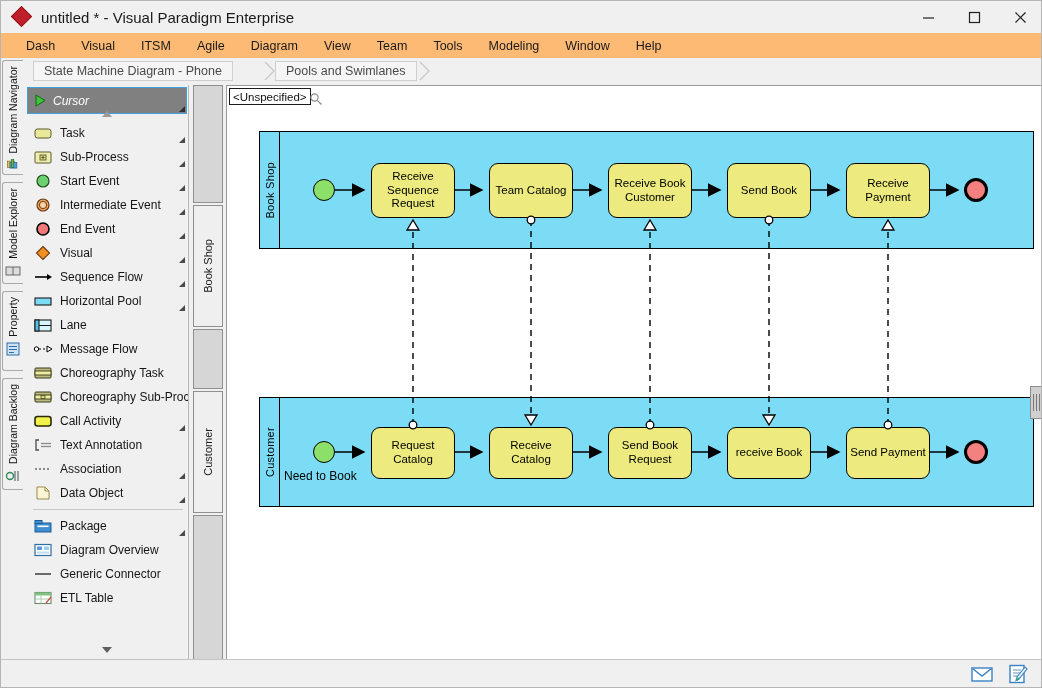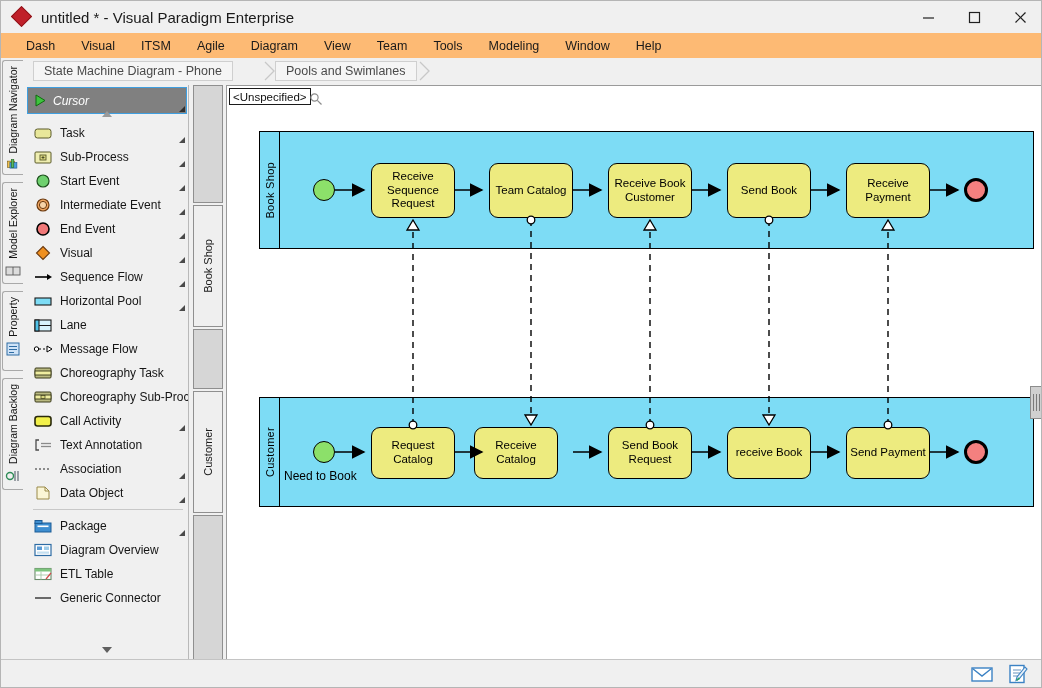--- a/index.html
+++ b/index.html
@@ -531,36 +531,36 @@
               <rect x="4" y="4.5" width="5" height="3.5" fill="#5b9bd5"></rect>
               <rect x="11" y="4.5" width="5" height="3.5" fill="#9ecbe8"></rect>
               <rect x="4" y="9.5" width="12" height="2.2" fill="#c4dff0"></rect>
             </svg>
           </div>
           <div class="plabel">Diagram Overview</div>
         </div>
         <div class="pal-row">
           <div class="picon">
             <svg viewBox="0 0 20 16" width="20" height="16">
+              <line x1="2" y1="8" x2="18" y2="8" stroke="#6a6a6a" stroke-width="2"></line>
+            </svg>
+          </div>
+          <div class="plabel">Generic Connector</div>
+        </div>
+        <div class="pal-row">
+          <div class="picon">
+            <svg viewBox="0 0 20 16" width="20" height="16">
               <rect x="2" y="2.5" width="16" height="11" fill="#ffffff" stroke="#6a8a6a" stroke-width="1.1"></rect>
               <rect x="2" y="2.5" width="16" height="3" fill="#7ec47e"></rect>
               <line x1="2" y1="9" x2="18" y2="9" stroke="#a8c8a8" stroke-width="0.9"></line>
               <line x1="8" y1="5.5" x2="8" y2="13.5" stroke="#a8c8a8" stroke-width="0.9"></line>
               <path d="M13 13 L18 7" stroke="#d04a4a" stroke-width="1.2"></path>
             </svg>
           </div>
           <div class="plabel">ETL Table</div>
-        </div>
-        <div class="pal-row">
-          <div class="picon">
-            <svg viewBox="0 0 20 16" width="20" height="16">
-              <line x1="2" y1="8" x2="18" y2="8" stroke="#6a6a6a" stroke-width="2"></line>
-            </svg>
-          </div>
-          <div class="plabel">Generic Connector</div>
         </div>
       </div>
     <div class="pal-scroll-dn">
       <div class="tri-dn"></div>
     </div>
   </div>
 
   <div class="pooltabs">
     <div class="ptab-blank" style="top:0px;height:118px;"></div>
     <div class="ptab" style="top:120px;height:122px;">
@@ -598,21 +598,21 @@
       <div class="ev-end" style="left:737px; top:71px;"></div>
 
       <div class="pool" style="left:32px; top:290px; width:775px; height:110px;">
         <div class="pool-hdr">
           <span>Customer</span>
         </div>
       </div>
       <div class="ev-start" style="left:86px; top:334px;"></div>
       <div class="ev-label" style="left:57px; top:362px;">Need to Book</div>
       <div class="task" style="left:144px; top:320px; width:84px; height:52px;">Request Catalog</div>
-      <div class="task" style="left:247px; top:320px; width:84px; height:52px;">Receive Catalog</div>
+      <div class="task" style="left:262px; top:320px; width:84px; height:52px;">Receive Catalog</div>
       <div class="task" style="left:381px; top:320px; width:84px; height:52px;">Send Book Request</div>
       <div class="task" style="left:500px; top:320px; width:84px; height:52px;">receive Book</div>
       <div class="task" style="left:619px; top:320px; width:84px; height:52px;">Send Payment</div>
       <div class="ev-end" style="left:737px; top:333px;"></div>
 
       <svg class="svg-layer">
         <defs>
           <marker id="solidArrow" markerWidth="9" markerHeight="9" refX="8" refY="4.5" orient="auto">
             <path d="M0,0 L9,4.5 L0,9 z" fill="#000000"></path>
           </marker>

